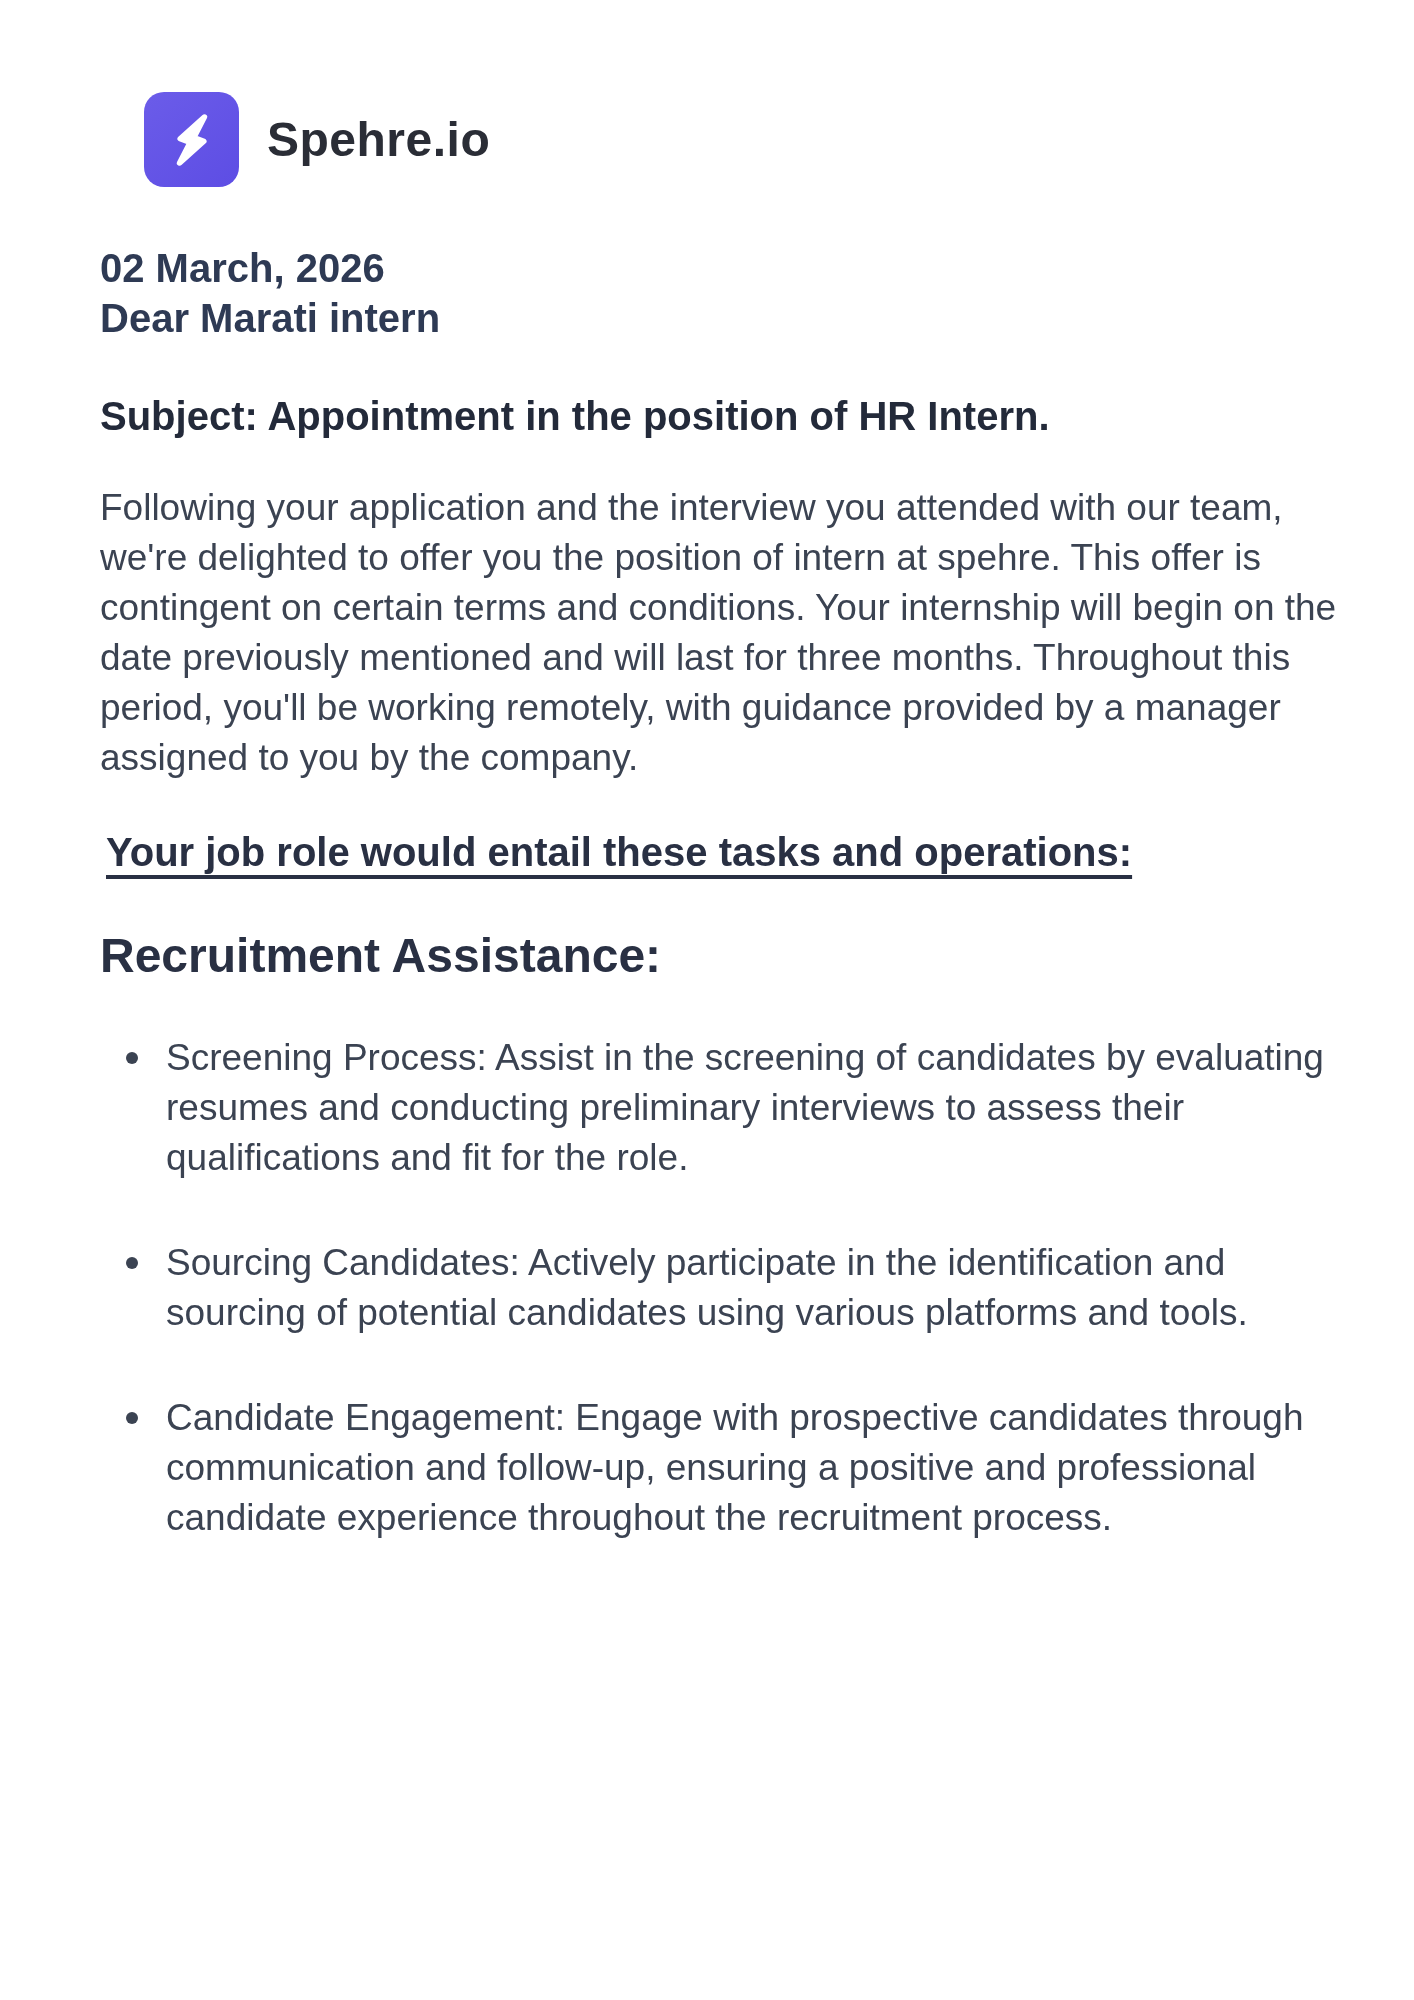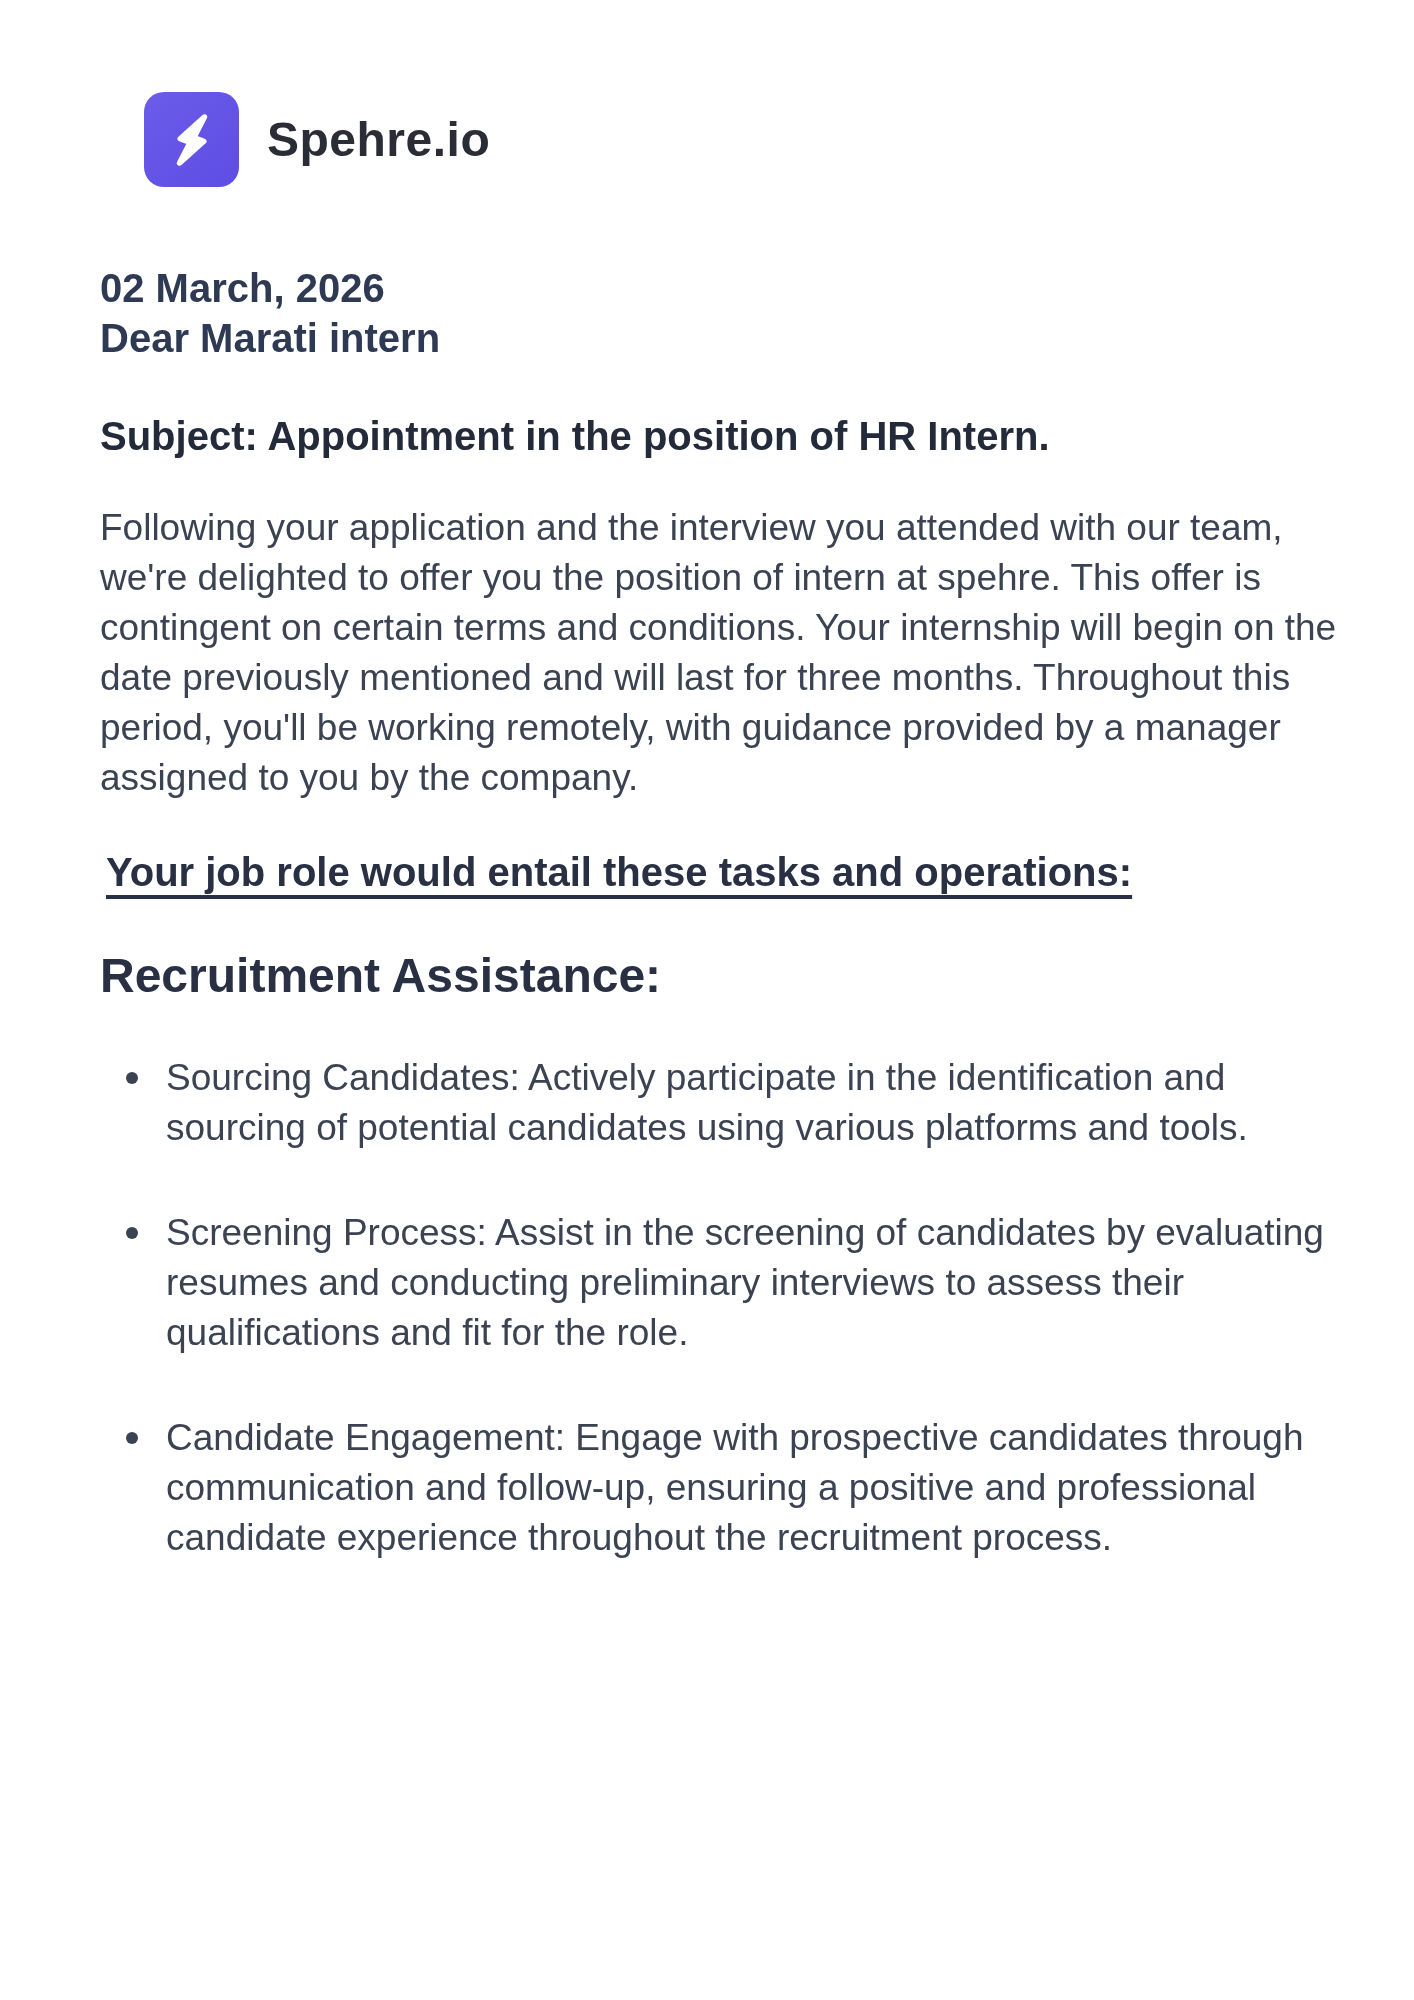--- a/index.html
+++ b/index.html
@@ -41,21 +41,21 @@
   }
   .logo-badge svg { display: block; }
   .brand-name {
     font-size: 48px;
     font-weight: 700;
     letter-spacing: 0.5px;
     color: var(--brand-text, #2a2d36);
   }
 
   
-  .date-block { margin-top: 76px; }
+  .date-block { margin-top: 56px; }
   .date-line, .greeting-line {
     margin: 0;
     font-size: 40px;
     font-weight: 700;
     line-height: 50px;
     color: var(--date-navy, #2e3a54);
   }
 
   
   .subject {
@@ -144,19 +144,19 @@
 
   <p class="subject">Subject: Appointment in the position of HR Intern.</p>
 
   <p class="body-paragraph">Following your application and the interview you attended with our team, we're delighted to offer you the position of intern at spehre. This offer is contingent on certain terms and conditions. Your internship will begin on the date previously mentioned and will last for three months. Throughout this period, you'll be working remotely, with guidance provided by a manager assigned to you by the company.</p>
 
   <h2 class="tasks-heading">Your job role would entail these tasks and operations:</h2>
 
   <h3 class="section-title">Recruitment Assistance:</h3>
 
   <ul class="bullet-list">
+    <li>Screening Process: Assist in the screening of candidates by evaluating resumes and conducting preliminary interviews to assess their qualifications and fit for the role.</li>
     <li>Sourcing Candidates: Actively participate in the identification and sourcing of potential candidates using various platforms and tools.</li>
-    <li>Screening Process: Assist in the screening of candidates by evaluating resumes and conducting preliminary interviews to assess their qualifications and fit for the role.</li>
     <li>Candidate Engagement: Engage with prospective candidates through communication and follow-up, ensuring a positive and professional candidate experience throughout the recruitment process.</li>
   </ul>
 
 
 </div>
 
 </body></html>

